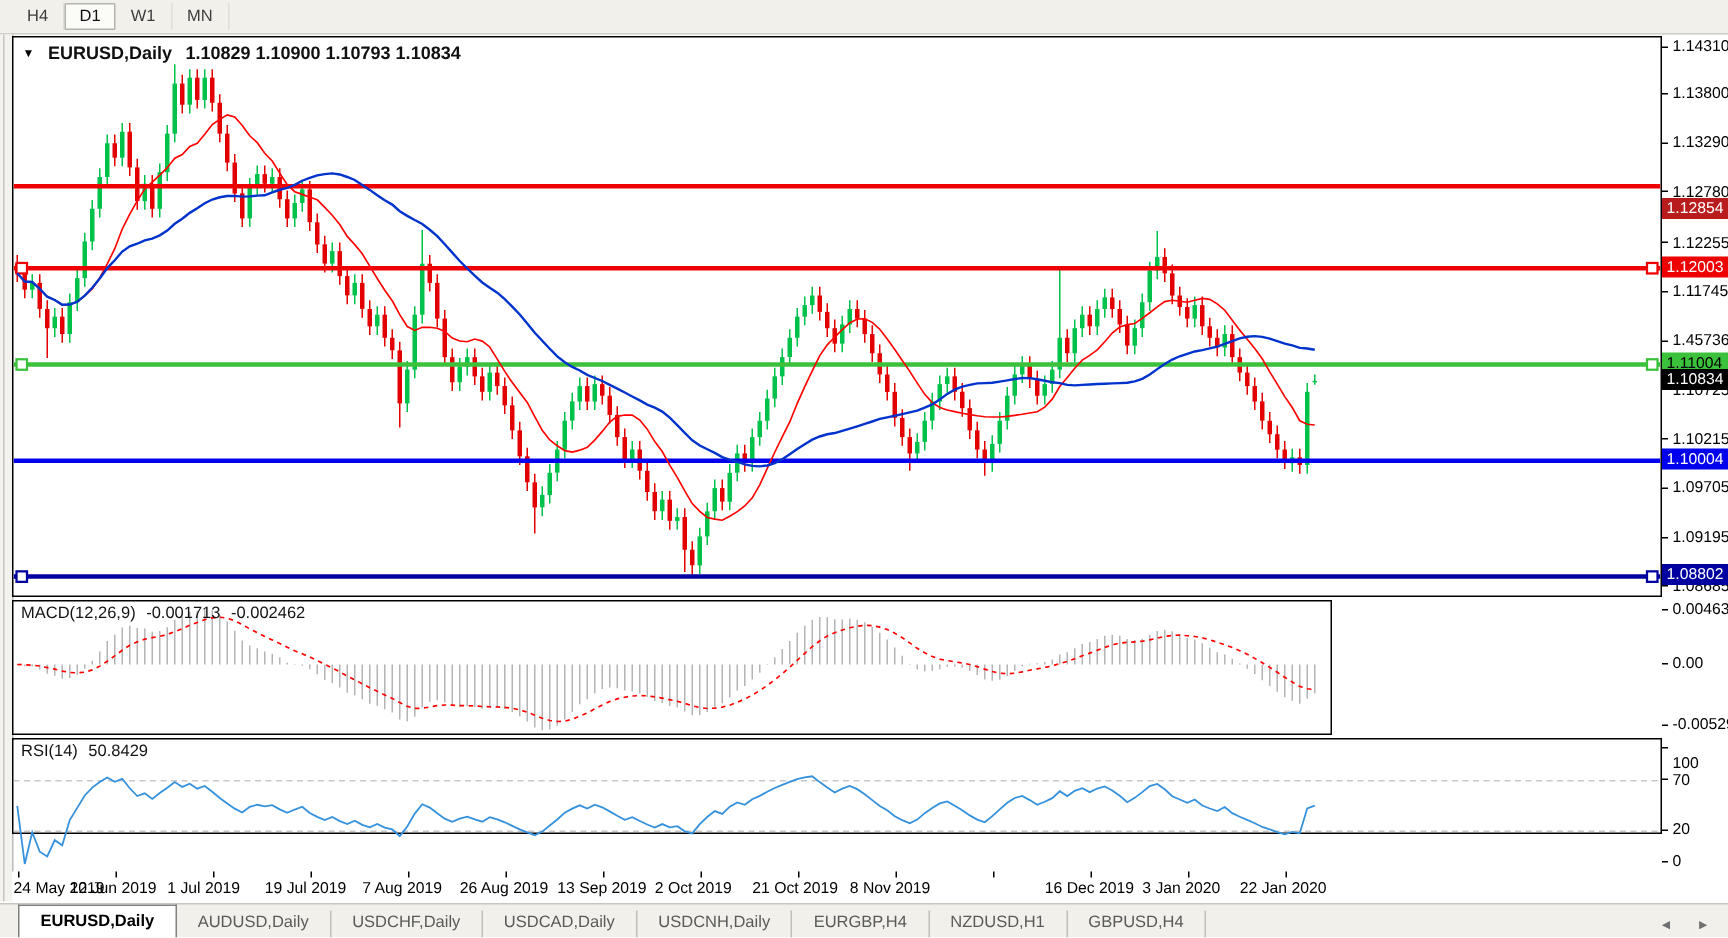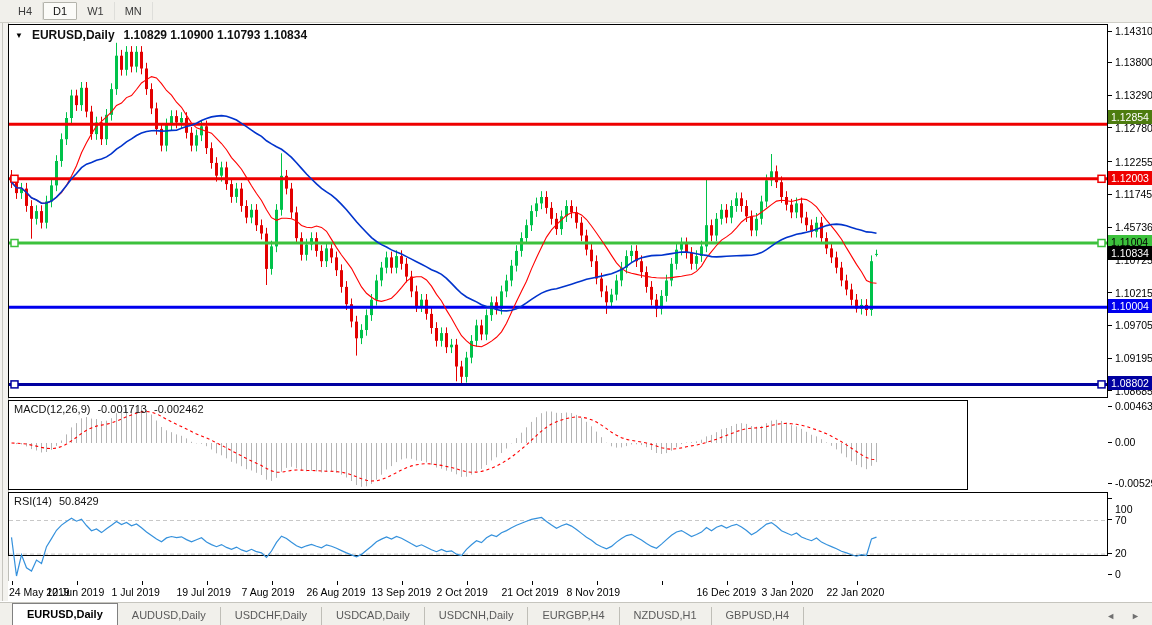--- a/index.html
+++ b/index.html
@@ -7,21 +7,21 @@
        font-family:"Liberation Sans",sans-serif;-webkit-font-smoothing:antialiased;}
   .toolbar{position:absolute;left:0;top:0;width:1152px;height:23px;background:#f1f0eb;
            border-bottom:1px solid #cfcec7;display:flex;align-items:center;padding-left:8px;box-sizing:border-box;}
   .tf-btn{padding:2px 10px;font-size:11px;color:#3c3c3c;border-right:1px solid #dededa;line-height:14px;}
   .tf-btn.active{background:#fbfbf8;border:1px solid #b4b4ac;border-radius:1px;color:#111;padding:1px 9px;}
   .left-splitter{position:absolute;left:0;top:23px;width:8px;height:578px;background:#f3f2ee;
                  border-right:1px solid #bdbdb7;}
   .left-splitter::after{content:"";position:absolute;left:2px;top:0;width:1px;height:100%;background:#c6c5bf;}
   .panel{position:absolute;left:8px;background:#fff;border:1px solid #000;box-sizing:border-box;}
   .main-panel{top:24px;width:1100px;height:374px;}
-  .macd-panel{top:400px;width:960px;height:90px;}
+  .macd-panel{top:400px;width:880px;height:90px;}
   .rsi-panel{top:492px;width:1100px;height:64px;}
   .panel svg{position:absolute;left:0;top:0;}
   .chart-title{position:absolute;left:6px;top:3px;z-index:5;display:flex;align-items:center;gap:9px;
                font-size:12px;font-weight:bold;color:#101010;}
   .chart-title .tri{font-size:8px;color:#000;}
   .panel-label{position:absolute;left:5px;top:2px;z-index:5;font-size:11px;color:#141414;display:flex;gap:7px;}
   .axis-col{position:absolute;left:1108px;top:24px;width:44px;height:557px;background:#fff;}
   .axis-label{position:absolute;left:7px;transform:translateY(-50%);font-size:10.5px;color:#000;white-space:nowrap;}
   .axis-tick{position:absolute;left:0;width:4px;height:1px;background:#000;}
   .price-badge{position:absolute;left:0;width:44px;height:14px;line-height:14px;transform:translateY(-50%);
@@ -647,21 +647,21 @@
     <div class="axis-tick" style="top: 458.5px;"></div>
     <div class="axis-label" style="top: 459px;">-0.005299</div>
     <div class="axis-tick" style="top: 473.5px;"></div>
     <div class="axis-label" style="top: 485px;">100</div>
     <div class="axis-tick" style="top: 495px;"></div>
     <div class="axis-label" style="top: 495.5px;">70</div>
     <div class="axis-tick" style="top: 528.6px;"></div>
     <div class="axis-label" style="top: 529.1px;">20</div>
     <div class="axis-tick" style="top: 549.5px;"></div>
     <div class="axis-label" style="top: 550px;">0</div>
-    <div class="price-badge" style="top: 93px; background: #4d7c0f; color: rgb(255, 255, 255);">1.12854</div>
+    <div class="price-badge" style="top: 115px; background: #b91c1c; color: rgb(255, 255, 255);">1.12854</div>
     <div class="price-badge" style="top: 153.812px; background: rgb(238, 0, 0); color: rgb(255, 255, 255);">1.12003</div>
     <div class="price-badge" style="top: 217.974px; background: rgb(60, 193, 60); color: rgb(0, 0, 0);">1.11004</div>
     <div class="price-badge" style="top: 282.2px; background: rgb(0, 0, 238); color: rgb(255, 255, 255);">1.10004</div>
     <div class="price-badge" style="top: 359.399px; background: rgb(0, 0, 160); color: rgb(255, 255, 255);">1.08802</div>
     <div class="price-badge" style="top: 228.892px; background: rgb(0, 0, 0); color: rgb(255, 255, 255);">1.10834</div>
   </div>
 
 <div class="date-row">
     <div class="date-tick" style="left: 3.5px;"></div>
     <div class="date-label" style="left: 1px;">24 May 2019</div>

